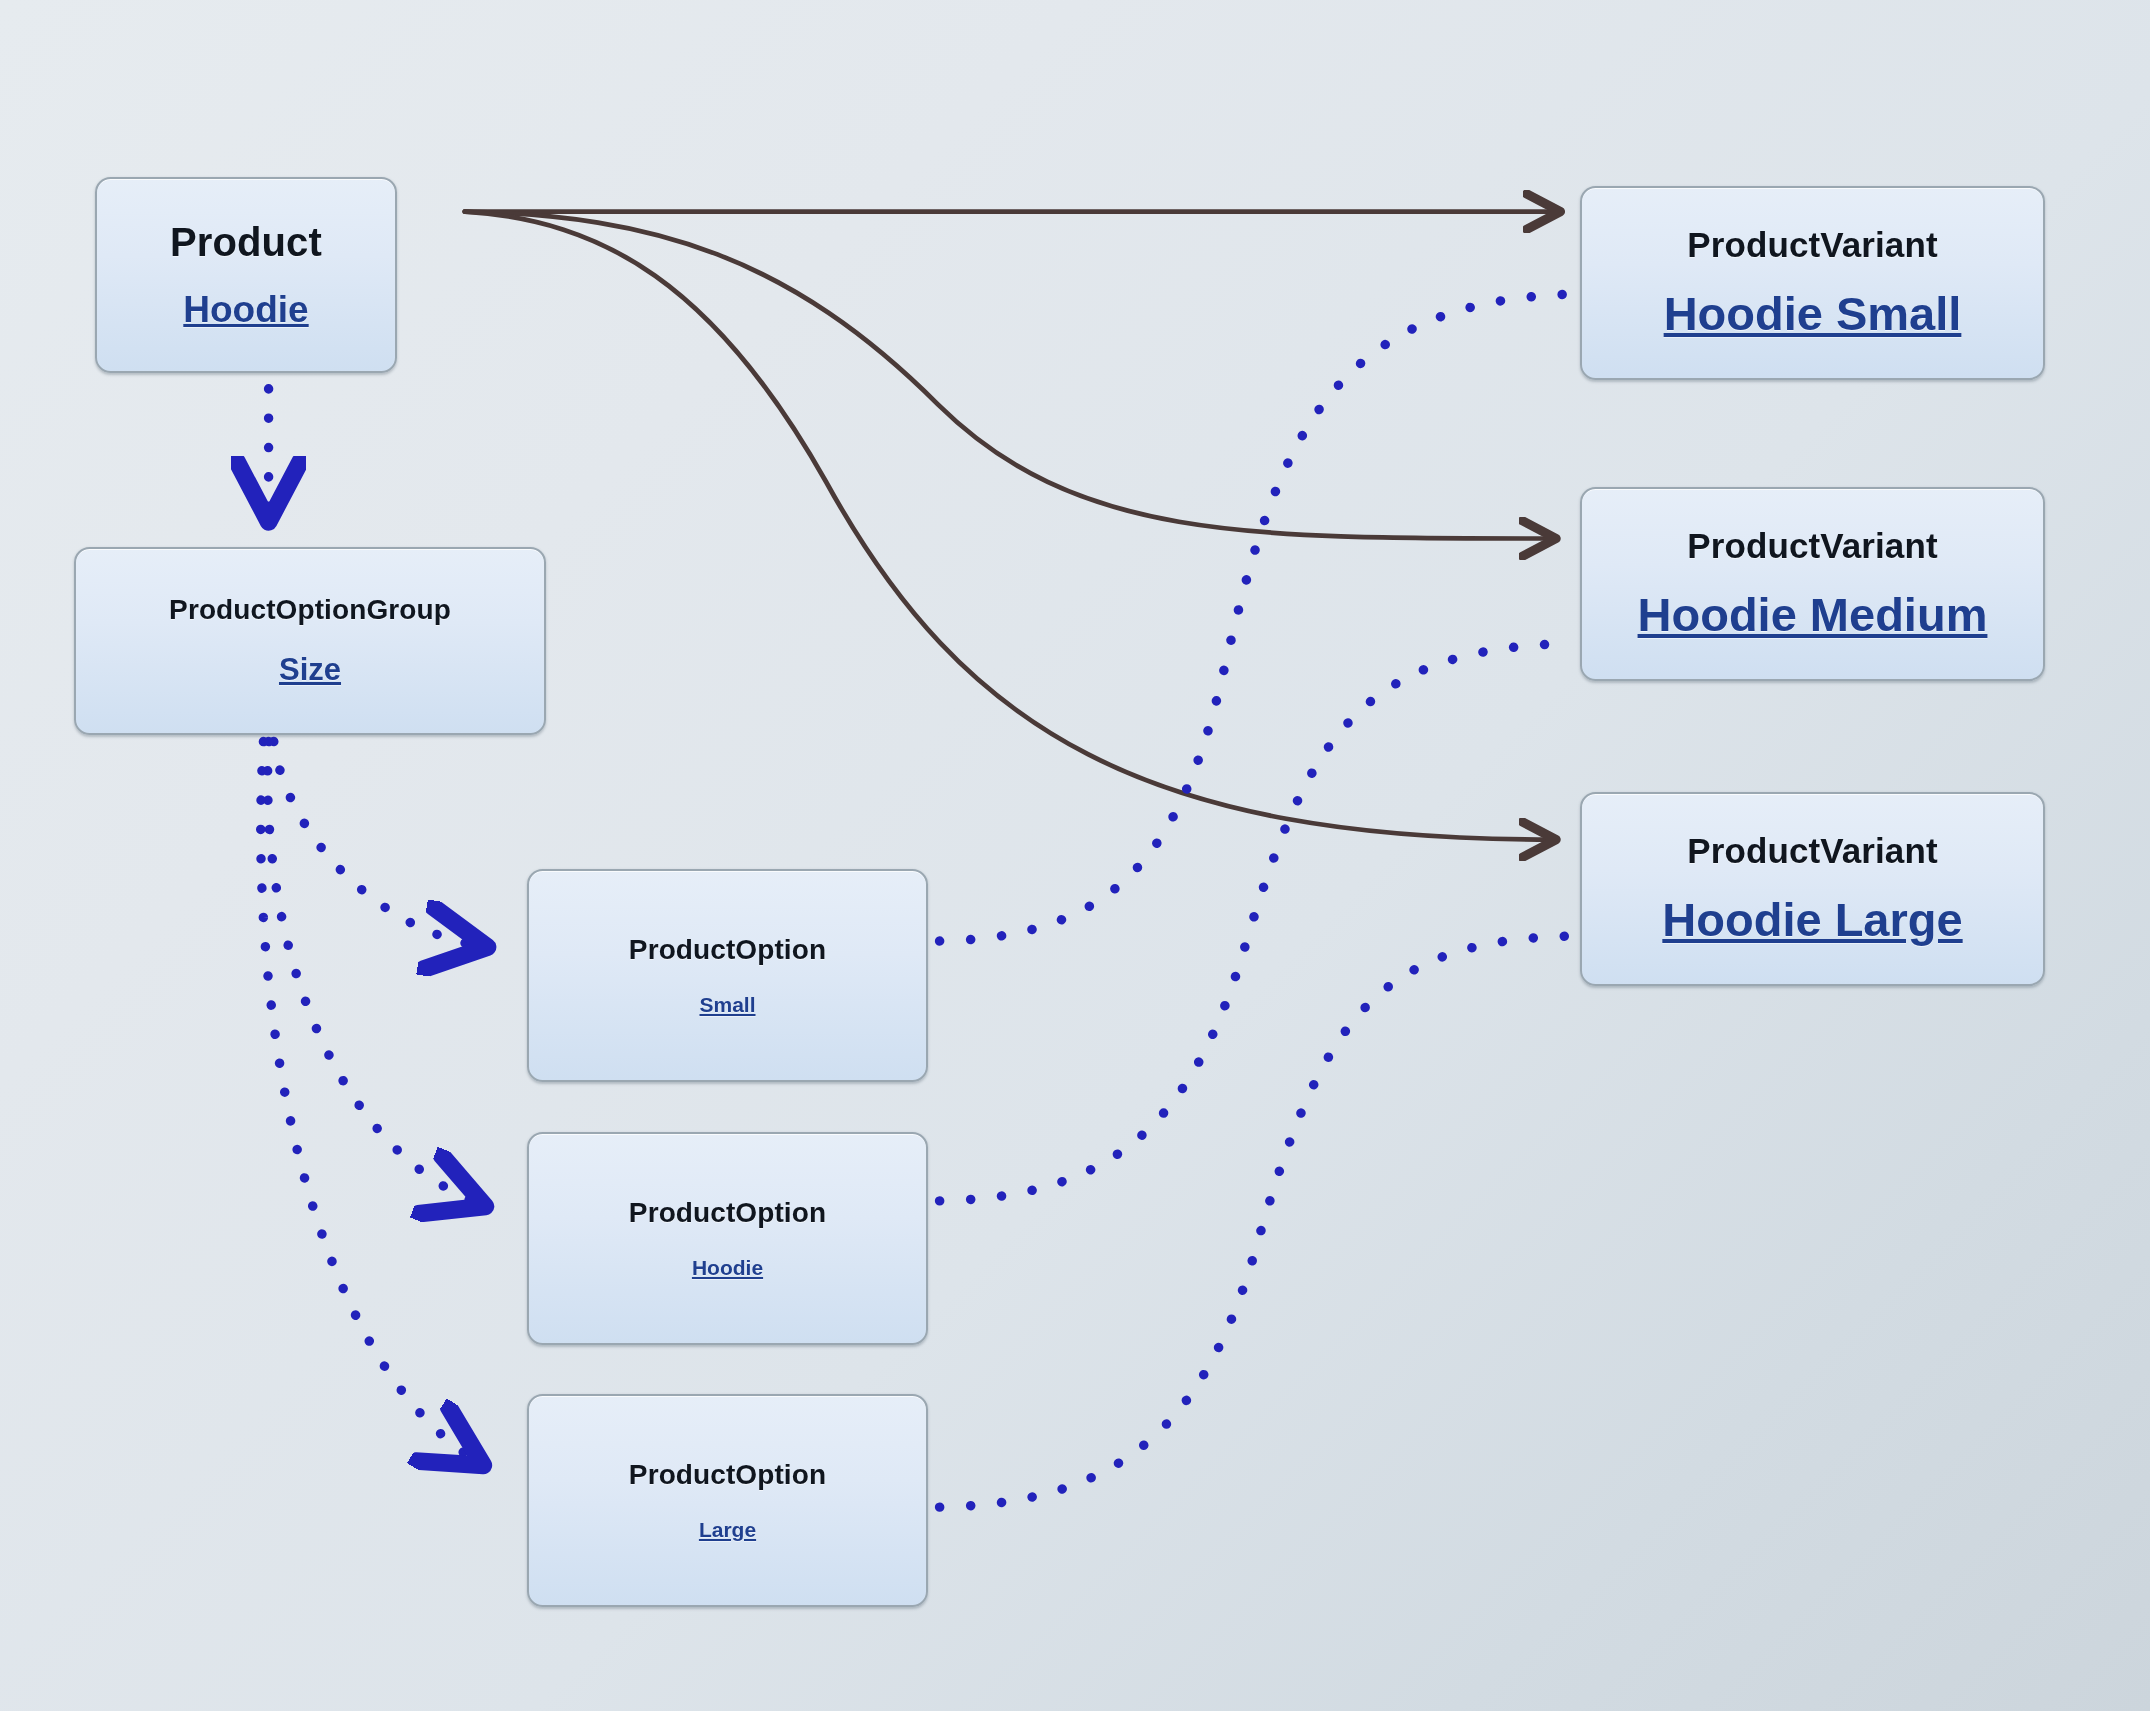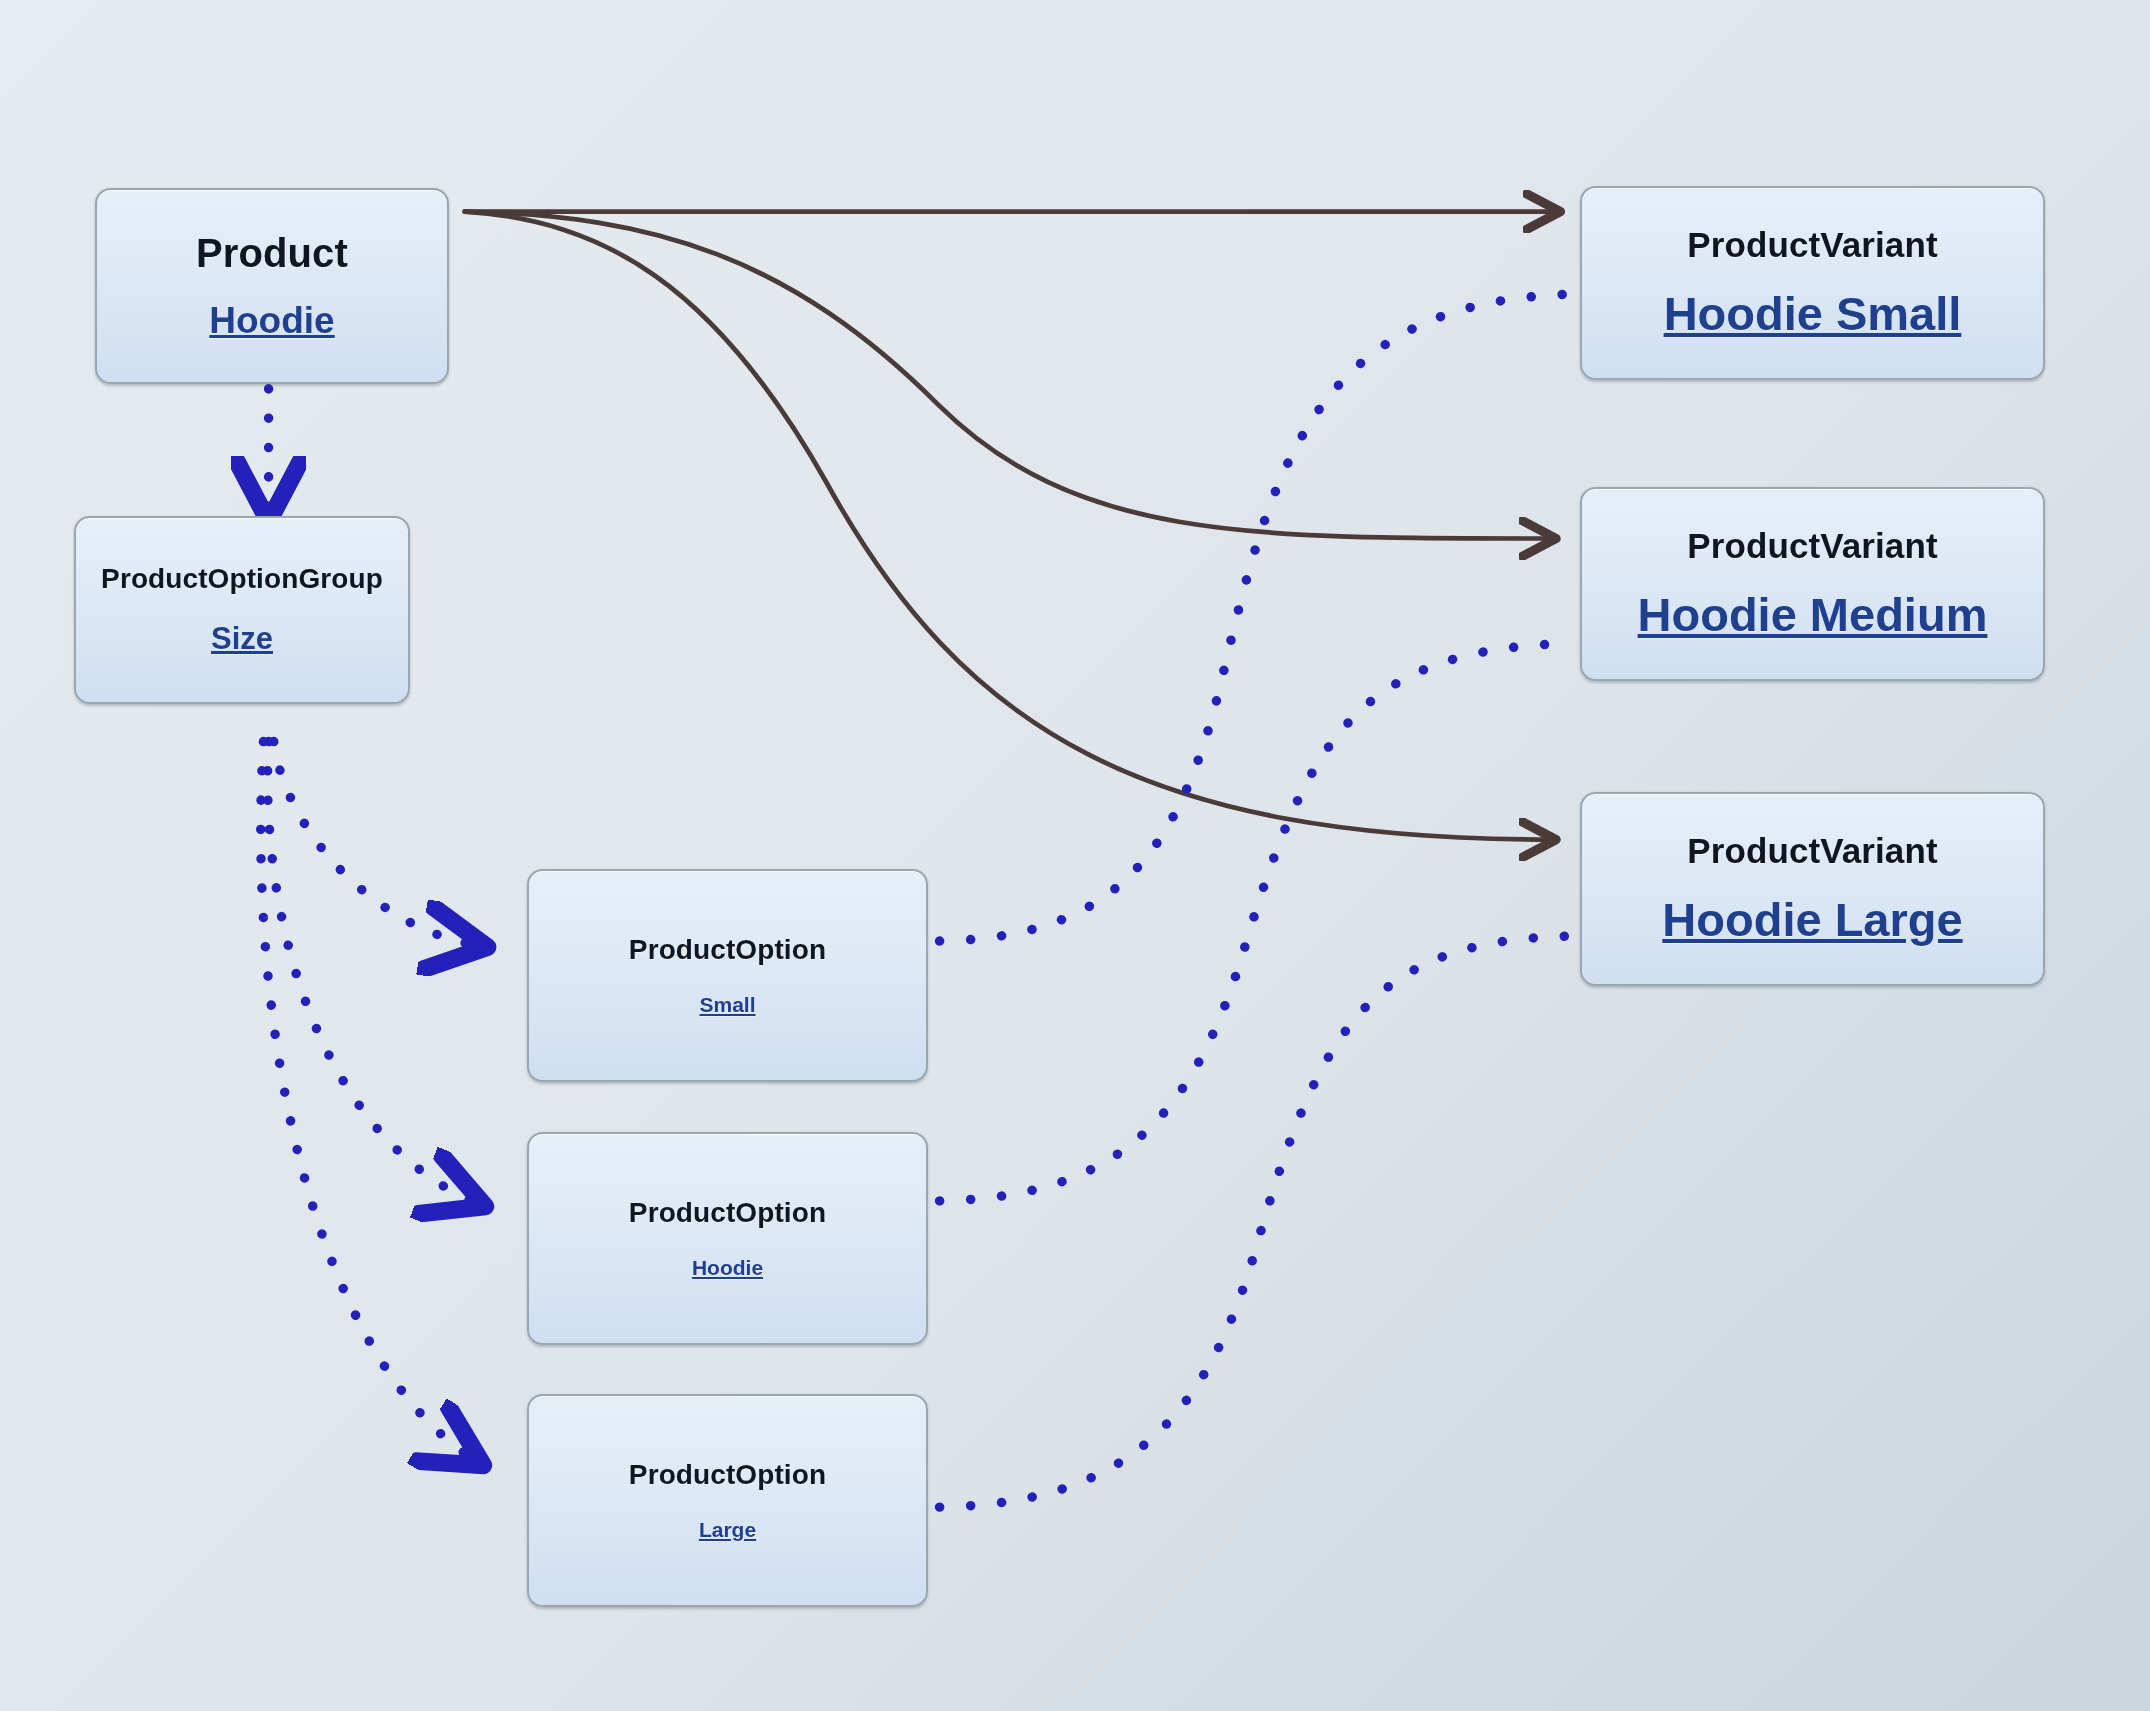--- a/index.html
+++ b/index.html
@@ -43,26 +43,26 @@
     text-shadow: 0 0.9px 0 rgba(255,255,255,0.55);
   }
   .node .name {
     color: #1f3f8f;
     font-weight: bold;
     text-shadow: 0 0.9px 0 rgba(255,255,255,0.55);
     text-decoration: underline;
   }
 
   
-  #node-product { left: 95px; top: 188px; width: 354px; height: 196px; }
+  #node-product { left: 95px; top: 177px; width: 302px; height: 196px; }
   #node-product .type { font-size: 40px; margin-bottom: 24px; }
   #node-product .name { font-size: 37px; color:#1f3f8f; }
 
   
-  #node-pog { left: 74px; top: 516px; width: 336px; height: 188px; }
+  #node-pog { left: 74px; top: 547px; width: 472px; height: 188px; }
   #node-pog .type { font-size: 28px; margin-bottom: 26px; }
   #node-pog .name { font-size: 31px; }
 
   
   .node-option { left: 527px; width: 401px; height: 213px; }
   .node-option .type { font-size: 28px; margin-bottom: 27.5px; }
   .node-option .name { font-size: 21px; text-align: center; }
   #node-opt-0 { top: 869px; }
   #node-opt-1 { top: 1132px; }
   #node-opt-2 { top: 1394px; }

